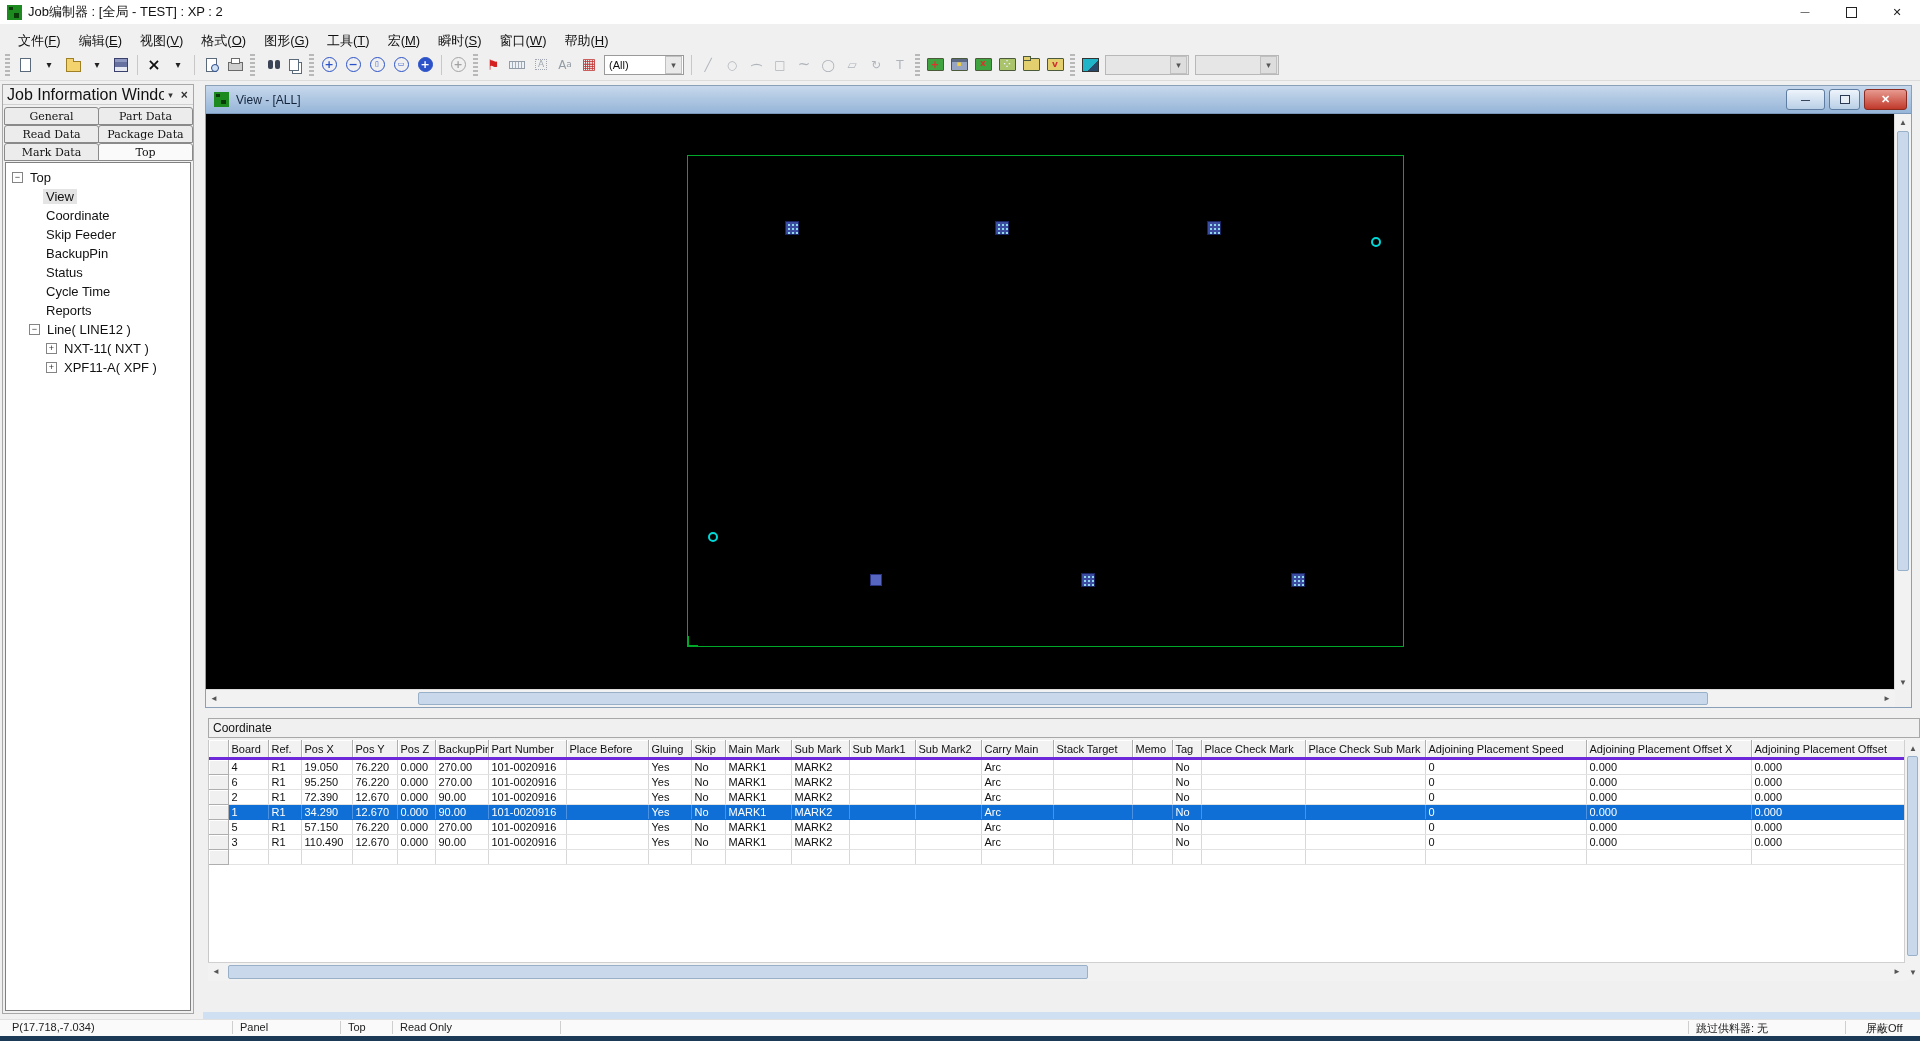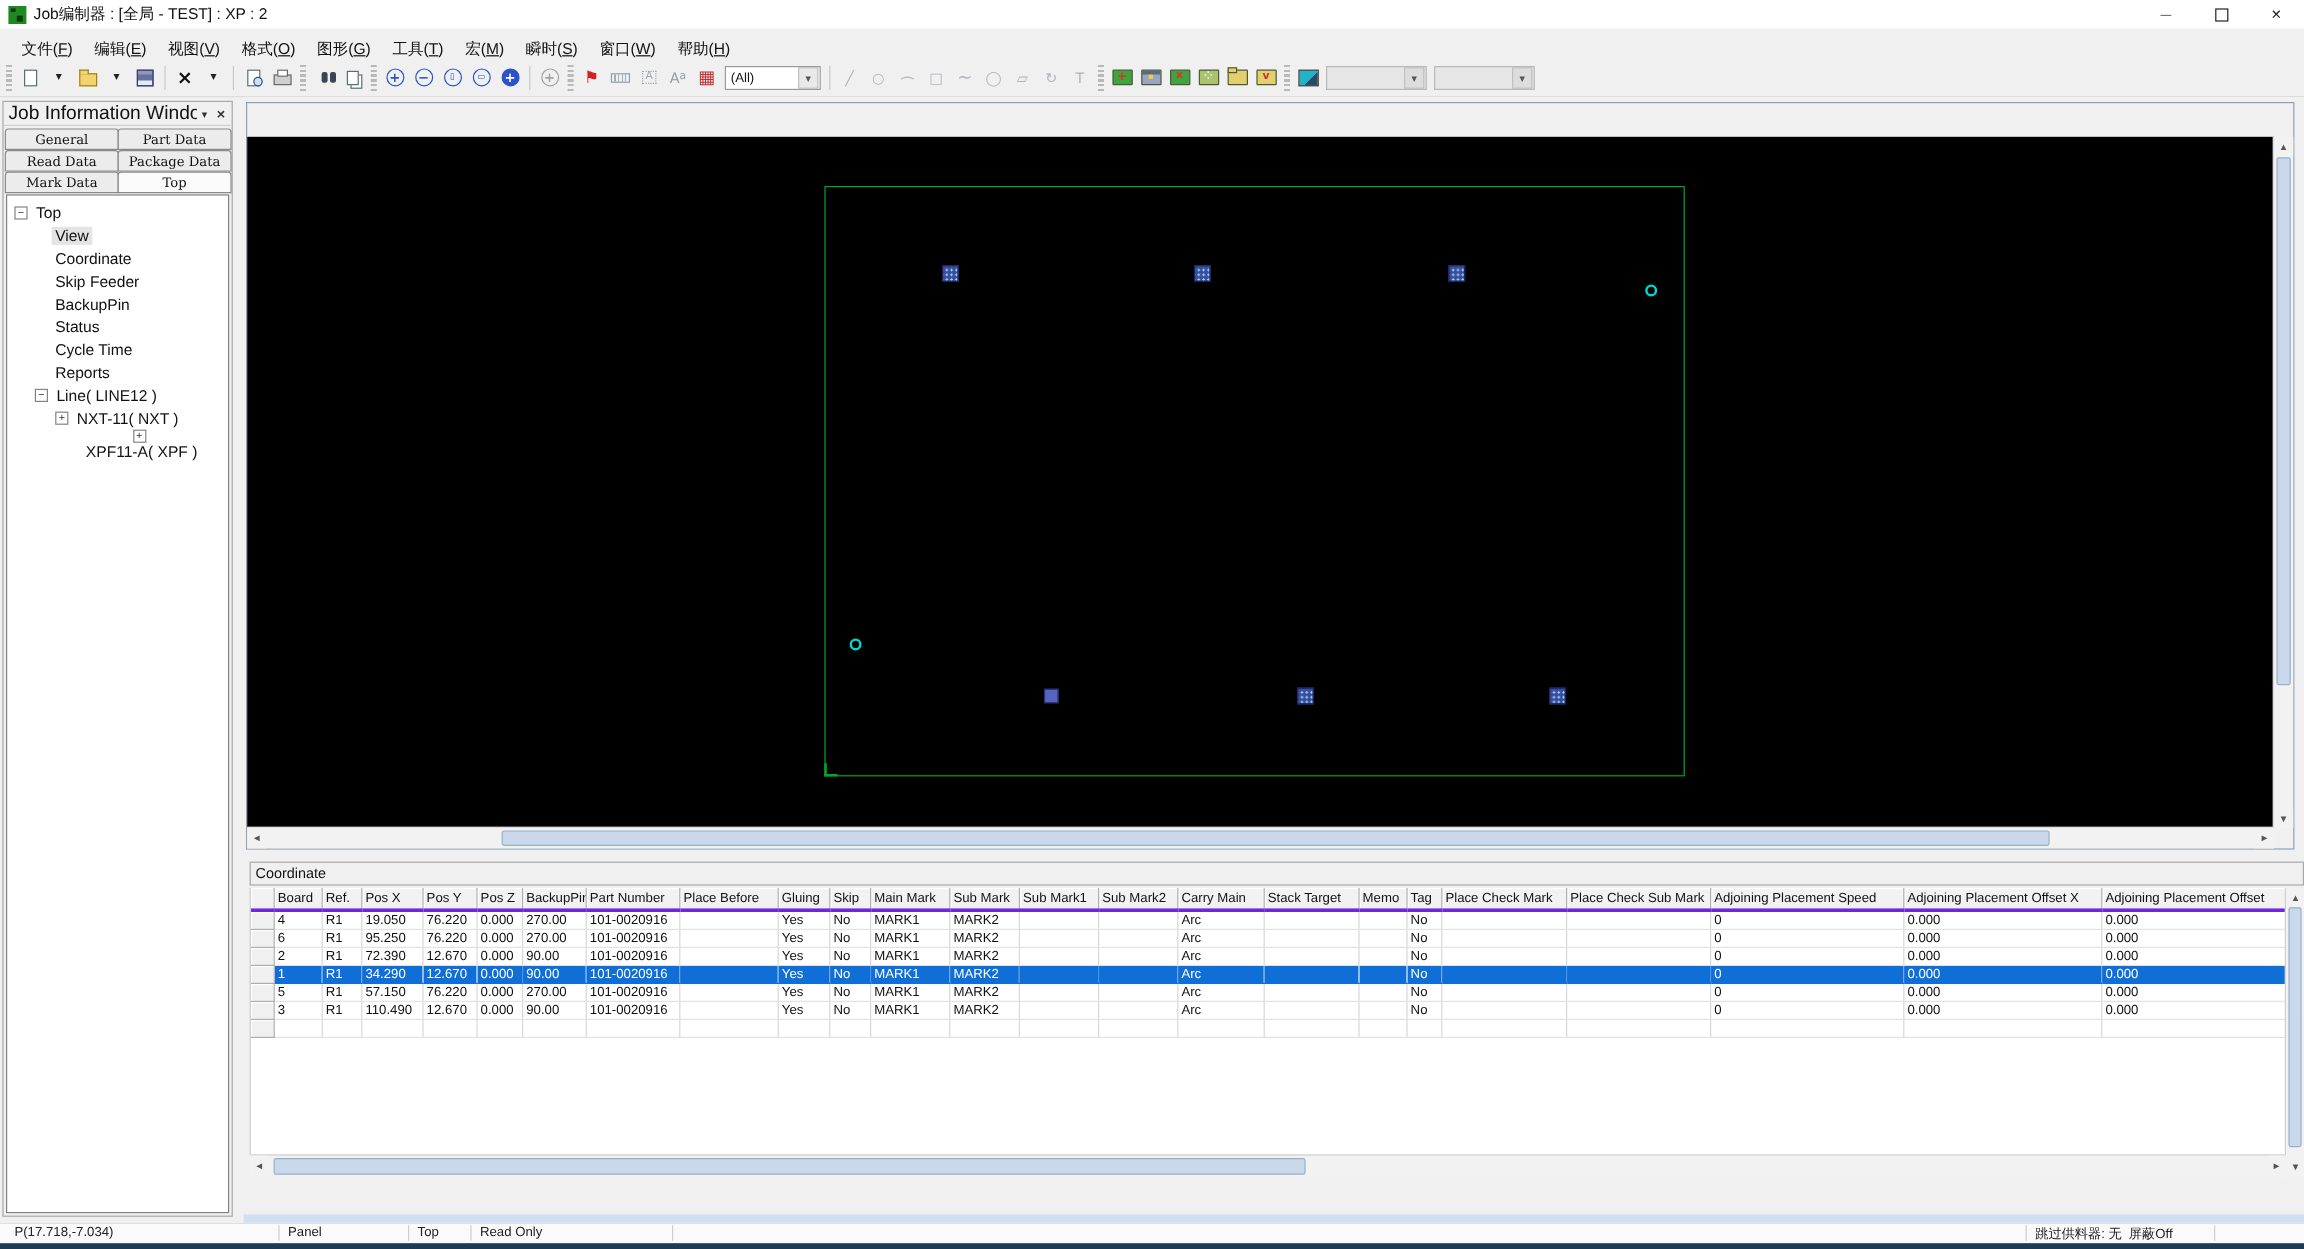--- a/index.html
+++ b/index.html
@@ -390,30 +390,39 @@
         <span class="tlab">Reports</span>
       </div>
       <div class="tree-row" style="padding-left: 23px;">
         <span class="texp texp-minus"></span>
         <span class="tlab">Line( LINE12 )</span>
       </div>
       <div class="tree-row" style="padding-left: 40px;">
         <span class="texp texp-plus"></span>
         <span class="tlab">NXT-11( NXT )</span>
       </div>
-      <div class="tree-row" style="padding-left: 40px; flex-direction: column;">
+      <div class="tree-row" style="padding-left: 40px;">
         <span class="texp texp-plus"></span>
         <span class="tlab">XPF11-A( XPF )</span>
       </div>
     </div>
 </div>
 
 <div id="workspace">
 
   <div id="view-win">
+    <div id="view-titlebar">
+      <span class="viewicon"></span>
+      <span id="view-title">View - [ALL]</span>
+      <div id="view-btns">
+        <span class="vbtn vbtn-min"></span>
+        <span class="vbtn vbtn-restore"></span>
+        <span class="vbtn vbtn-close"></span>
+      </div>
+    </div>
     <div id="canvas">
         <div class="board-rect" style="left: 481px; top: 41px; width: 717px; height: 492px;"></div>
         <div class="mark-fid" style="left: 579px; top: 107px;"></div>
         <div class="mark-fid" style="left: 789px; top: 107px;"></div>
         <div class="mark-fid" style="left: 1001px; top: 107px;"></div>
         <div class="mark-circle" style="left: 1165px; top: 123px;"></div>
         <div class="mark-circle" style="left: 502px; top: 418px;"></div>
         <div class="mark-chip" style="left: 664px; top: 460px;"></div>
         <div class="mark-fid" style="left: 875px; top: 459px;"></div>
         <div class="mark-fid" style="left: 1085px; top: 459px;"></div>
@@ -696,15 +705,15 @@
   <span class="ssep" style="left:232px"></span>
   <span class="sfield" style="left:240px">Panel</span>
   <span class="ssep" style="left:340px"></span>
   <span class="sfield" style="left:348px">Top</span>
   <span class="ssep" style="left:392px"></span>
   <span class="sfield" style="left:400px">Read Only</span>
   <span class="ssep" style="left:560px"></span>
   <span class="ssep" style="left:1688px"></span>
   <span class="sfield" style="left:1696px">跳过供料器: 无</span>
   <span class="ssep" style="left:1845px"></span>
-  <span class="sfield" style="left:1774px">屏蔽Off</span>
+  <span class="sfield" style="left:1866px">屏蔽Off</span>
 </div>
 <div id="bottom-strip"></div>
 
 </body></html>

